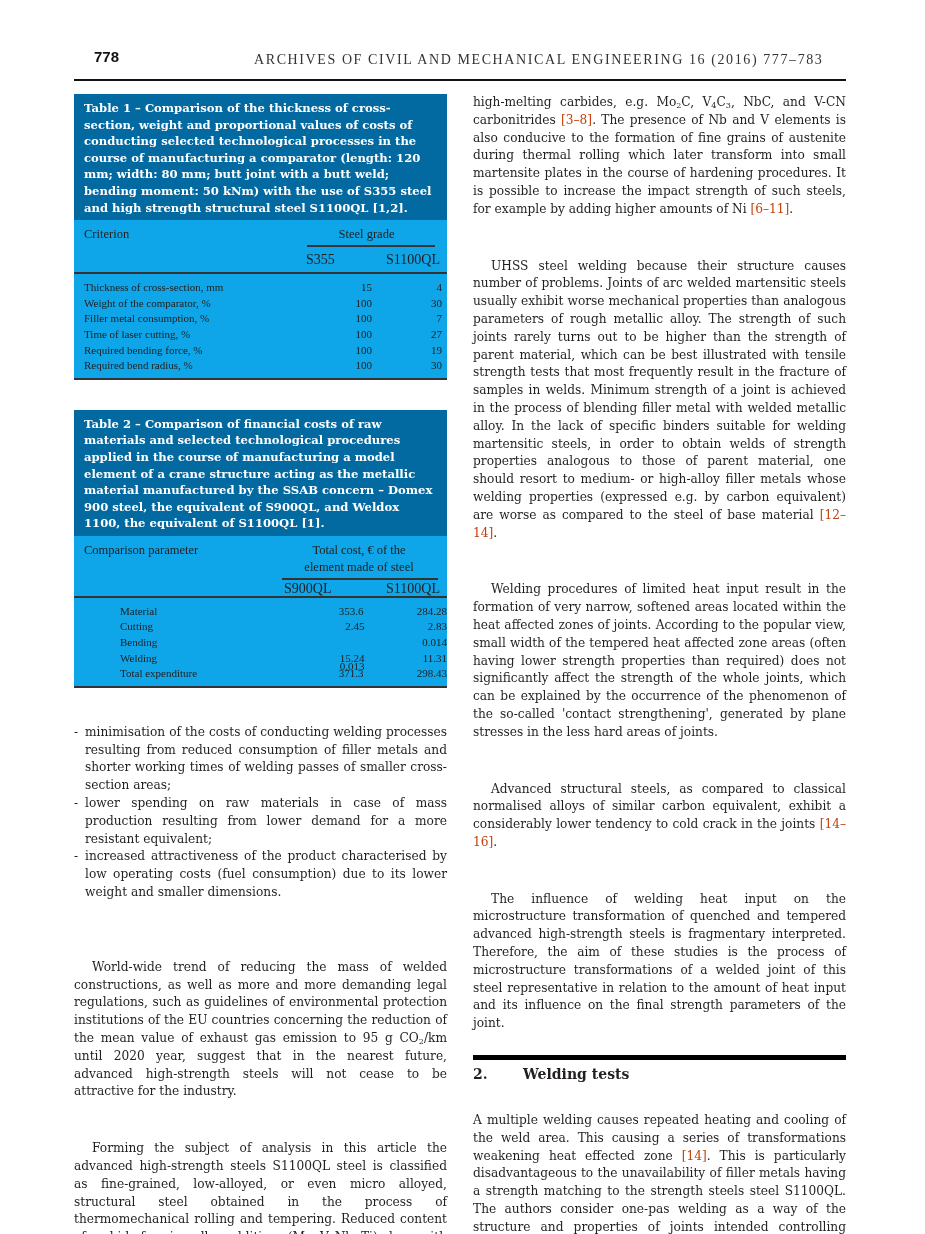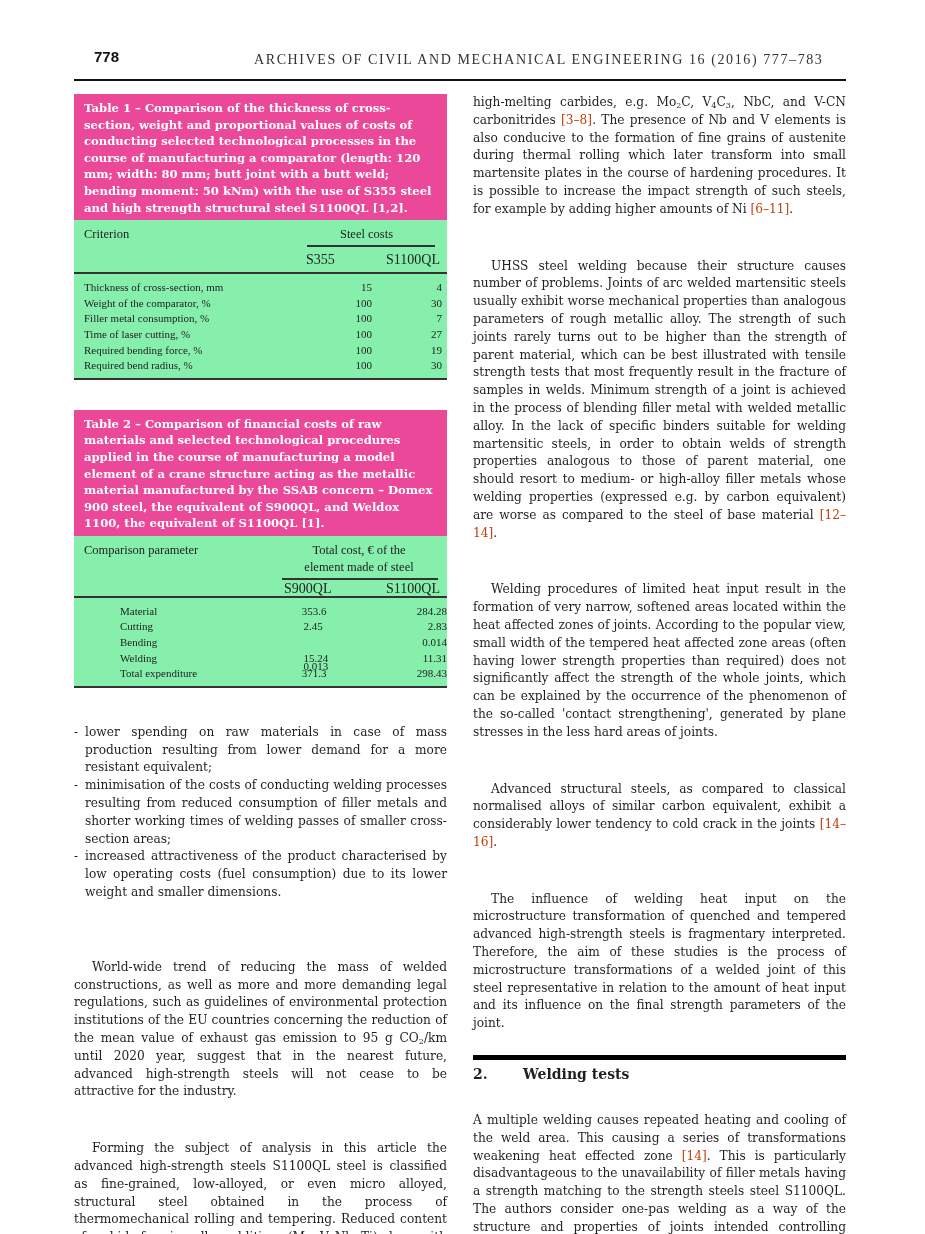--- a/index.html
+++ b/index.html
@@ -9,35 +9,35 @@
   .page-num { position: absolute; left: 0; top: 0; font-family: "Liberation Sans", sans-serif;
               font-weight: bold; font-size: 15px; color: #111; }
   .running-head { position: absolute; left: 160px; top: 4px; font-size: 14px; letter-spacing: 1.6px;
                   font-family: "Liberation Serif", serif; color: #333; text-transform: uppercase; }
   .header-rule { position: absolute; left: 74px; top: 79px; width: 772px; height: 2px; background: #111; }
 
   .col { position: absolute; top: 94px; width: 373px; font-size: 12.2px; line-height: 17.8px; }
   .col-left { left: 74px; }
   .col-right { left: 473px; }
 
-  .tbl-caption { background: #ec4899; color: #fff; font-family: "DejaVu Serif", serif; font-weight: bold;
+  .tbl-caption { background: #0369a1; color: #fff; font-family: "DejaVu Serif", serif; font-weight: bold;
                  font-size: 11.6px; line-height: 16.6px; padding: 6px 8px 4px 10px; }
-  .tbl { background: #86efac; font-family: "Liberation Serif", serif; font-size: 11px; color: #222; }
+  .tbl { background: #0ea5e9; font-family: "Liberation Serif", serif; font-size: 11px; color: #222; }
   .tbl-head { position: relative; border-bottom: 2px solid #333; }
   .tbl-head .h1 { position: absolute; left: 10px; top: 6px; font-size: 12.5px; }
   .tbl-head .group { position: absolute; text-align: center; font-size: 12.5px; line-height: 17px; }
   .tbl-head .group-rule { position: absolute; height: 2px; background: #333; }
   .tbl-head .sub { position: absolute; font-size: 14px; }
   .tbl-body { padding: 6px 0 4px 0; border-bottom: 2px solid #333; }
   .row { display: flex; height: 15.6px; line-height: 15.6px; }
   .row .c0 { width: 210px; padding-left: 10px; }
   .row .c1 { width: 78px; text-align: right; }
   .row .c2 { width: 70px; text-align: right; }
   .t2 .row .c0 { width: 200px; margin-left: 36px; }
-  .t2 .row .c1 { width: 68px; text-align: left; }
+  .t2 .row .c1 { width: 68px; text-align: right; }
   .t2 .row .c2 { width: 92px; text-align: right; }
 
   .bullets { margin: 0; padding: 0; list-style: none; text-align: justify; }
   .bullets li { position: relative; padding-left: 11px; }
   .bullets li::before { content: "-"; position: absolute; left: 0; }
   p { margin: 0; text-align: justify; }
   .indent { text-indent: 18px; margin-top: 39px; }
   .cite { color: #c2410c; }
   sub { font-size: 8px; vertical-align: -2px; line-height: 0; }
   sup { font-size: 8px; line-height: 0; }
@@ -56,21 +56,21 @@
 </div>
 <div class="header-rule"></div>
 
 <div class="col col-left">
 
   <div>
     <div class="tbl-caption">Table 1 – Comparison of the thickness of cross-section, weight and proportional values of costs of conducting selected technological processes in the course of manufacturing a comparator (length: 120 mm; width: 80 mm; butt joint with a butt weld; bending moment: 50 kNm) with the use of S355 steel and high strength structural steel S1100QL [1,2].</div>
     <div class="tbl">
       <div class="tbl-head" style="height:52px;">
         <span class="h1">Criterion</span>
-        <span class="group" style="left:230px; width:125px; top:6px;">Steel costs</span>
+        <span class="group" style="left:230px; width:125px; top:6px;">Steel grade</span>
         <div class="group-rule" style="left:233px; width:128px; top:25px;"></div>
         <span class="sub" style="left:232px; top:31px;">S355</span>
         <span class="sub" style="left:312px; top:31px;">S1100QL</span>
       </div>
       <div class="tbl-body">
         <div class="row">
             <span class="c0">Thickness of cross-section, mm</span>
             <span class="c1">15</span>
             <span class="c2">4</span>
           </div>
@@ -142,22 +142,22 @@
             <span class="c1">371.3</span>
             <span class="c2">298.43</span>
           </div>
       </div>
     </div>
   </div>
 
   <div style="height:36px;"></div>
 
   <ul class="bullets">
+    <li>minimisation of the costs of conducting welding processes resulting from reduced consumption of filler metals and shorter working times of welding passes of smaller cross-section areas;</li>
     <li>lower spending on raw materials in case of mass production resulting from lower demand for a more resistant equivalent;</li>
-    <li>minimisation of the costs of conducting welding processes resulting from reduced consumption of filler metals and shorter working times of welding passes of smaller cross-section areas;</li>
     <li>increased attractiveness of the product characterised by low operating costs (fuel consumption) due to its lower weight and smaller dimensions.</li>
   </ul>
 
   <div style="height:18px;"></div>
 
   <p class="indent"><span>World-wide trend of reducing the mass of welded constructions, as well as more and more demanding legal regulations, such as guidelines of environmental protection institutions of the EU countries concerning the reduction of the mean value of exhaust gas emission to 95 g CO</span><sub>2</sub><span>/km until 2020 year, suggest that in the nearest future, advanced high-strength steels will not cease to be attractive for the industry.</span></p>
   <p class="indent">Forming the subject of analysis in this article the advanced high-strength steels S1100QL steel is classified as fine-grained, low-alloyed, or even micro alloyed, structural steel obtained in the process of thermomechanical rolling and tempering. Reduced content of carbide-forming alloy additions (Mo, V, Nb, Ti) along with increased content of strong austenite-forming elements (Mn, Ni) causes such steels in delivery condition to exhibit homogenous structure of low-carbon, tempered lath martensite with possible precipitates of</p>
 </div>
 
 <div class="col col-right">

